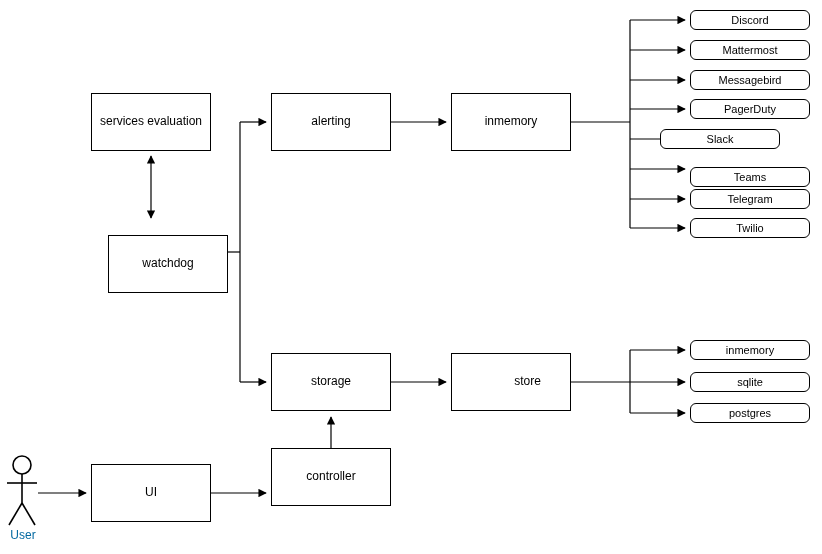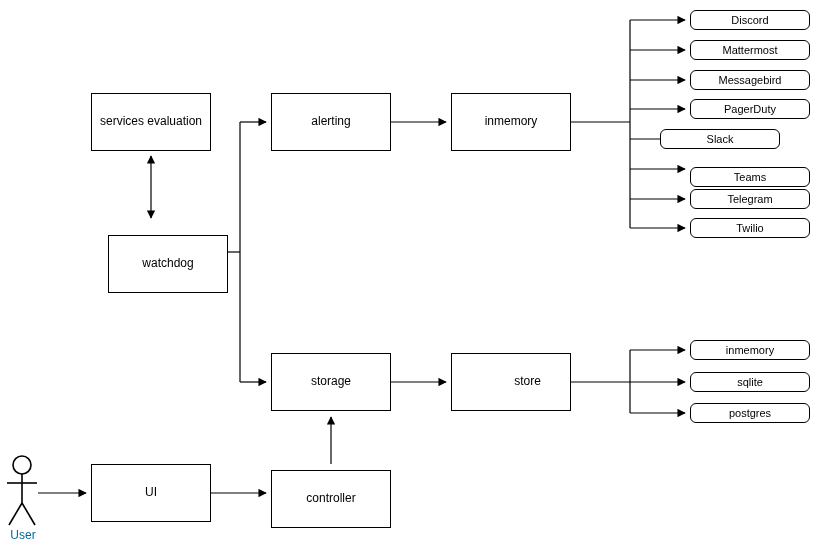--- a/index.html
+++ b/index.html
@@ -153,21 +153,21 @@
   </div>
 
   <div class="node-box node-main" style="left:451px; top:353px;padding-left:33px;">
     <span class="node-label">store</span>
   </div>
 
   <div class="node-box node-main" style="left:91px; top:464px;">
     <span class="node-label">UI</span>
   </div>
 
-  <div class="node-box node-main" style="left:271px; top:470px;">
+  <div class="node-box node-main" style="left:271px; top:448px;">
     <span class="node-label">controller</span>
   </div>
 
   <div class="node-box node-leaf" style="left:690px; top:10px;">
     <span class="node-label">Discord</span>
   </div>
   <div class="node-box node-leaf" style="left:690px; top:40px;">
     <span class="node-label">Mattermost</span>
   </div>
   <div class="node-box node-leaf" style="left:690px; top:70px;">

